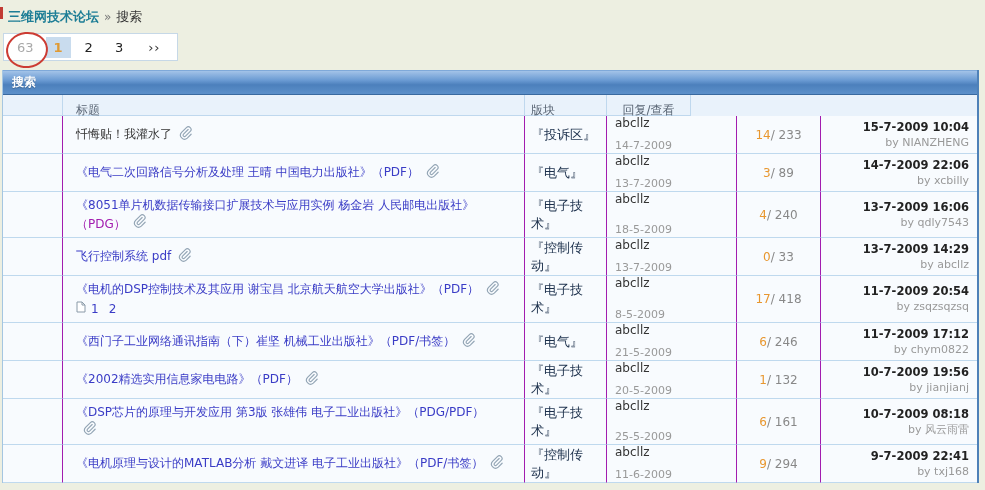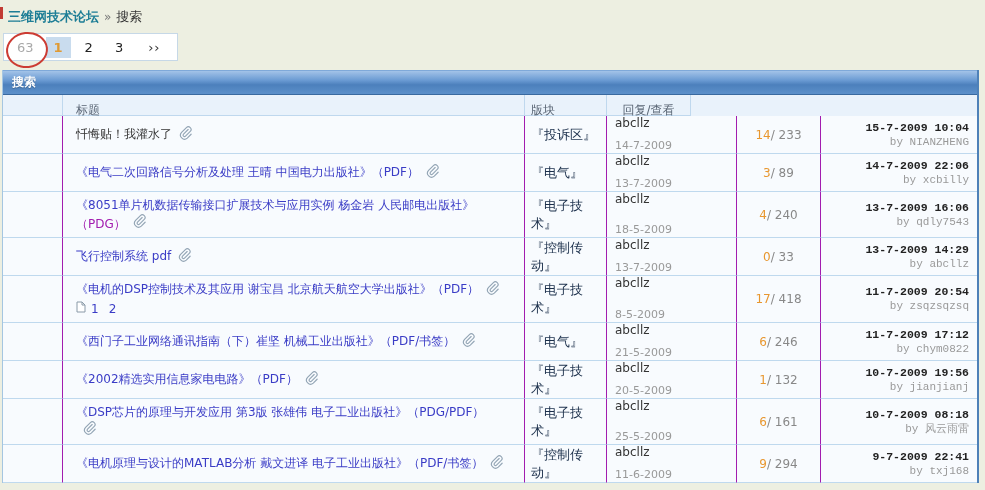--- a/index.html
+++ b/index.html
@@ -52,21 +52,21 @@
   .title-wrap{color:#a21caf;cursor:pointer;}
   .page-ico{margin-right:5px;}
   .page-link{color:#3A3CC6;margin-right:10px;cursor:pointer;font-size:12px;}
   .row .c-forum{display:flex;align-items:center;font-size:13px;color:#1B2F4B;}
   .forum-link{cursor:pointer;}
   .row .c-replies{display:flex;align-items:center;justify-content:center;font-size:12px;color:#888;}
   .replies-num{color:#E8972F;}
   .row .c-author{display:flex;flex-direction:column;justify-content:space-between;}
   .author-name{font-size:12px;color:#333;line-height:15px;cursor:pointer;}
   .author-date{font-size:11px;color:#999;line-height:15px;}
-  .row .c-last{display:flex;flex-direction:column;justify-content:center;align-items:flex-end;font-family:Liberation Mono, monospace;}
+  .row .c-last{display:flex;flex-direction:column;justify-content:center;align-items:flex-end;}
   .last-date{font-size:11.5px;color:#222;font-weight:bold;line-height:15px;}
   .last-user{font-size:11px;color:#999;line-height:15px;cursor:pointer;}
 </style>
 </head>
 <body>
 
 <div class="red-mark"></div>
 
 <div class="breadcrumb">
   <span class="bc-forum">三维网技术论坛</span><span class="bc-sep">»</span><span class="bc-cur">搜索</span>

